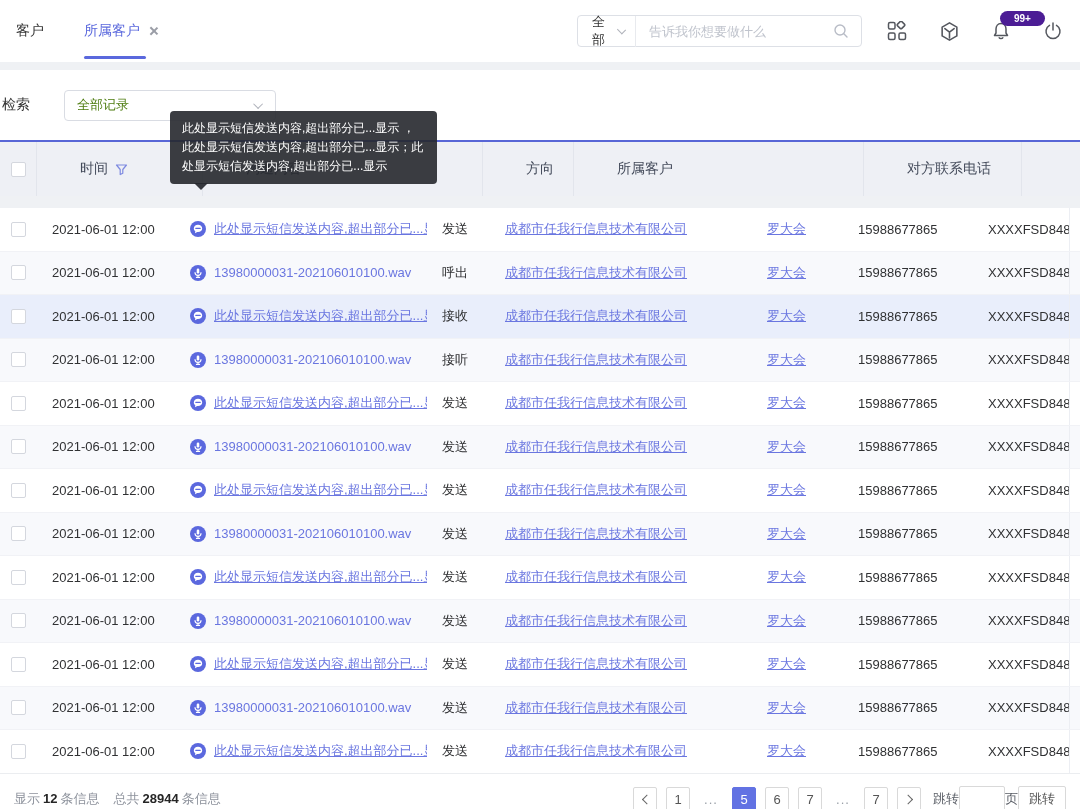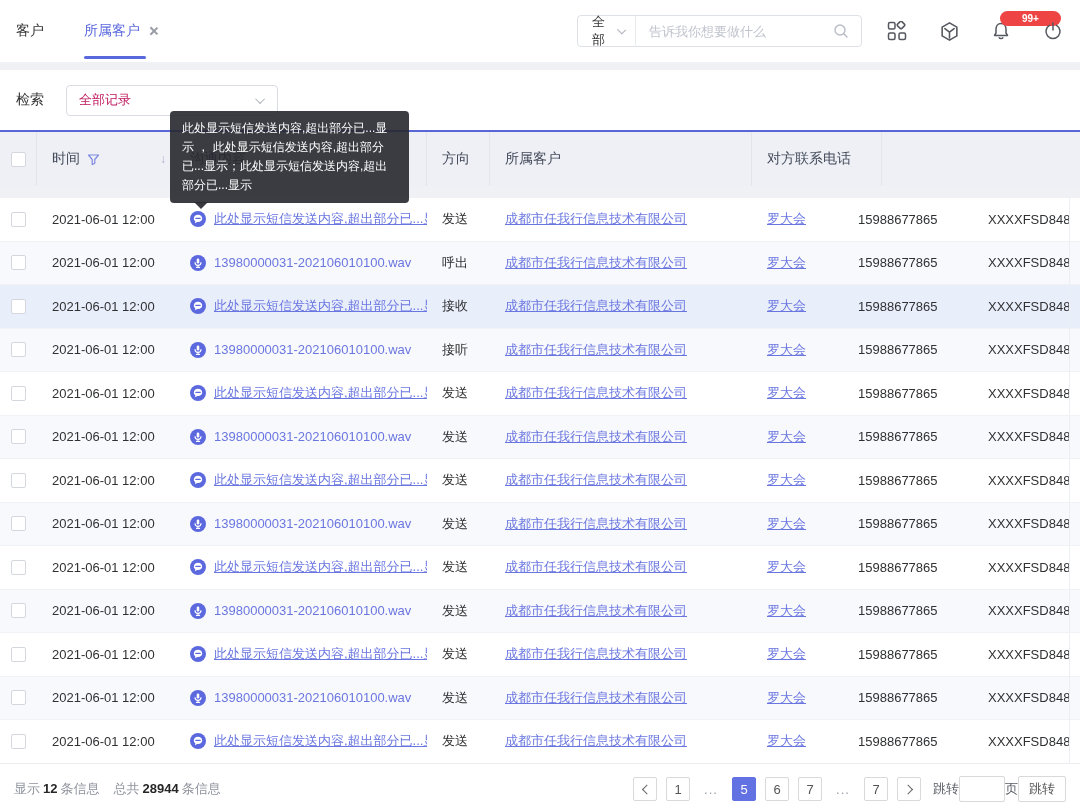--- a/index.html
+++ b/index.html
@@ -22,32 +22,32 @@
   .nav-right { margin-left:auto; display:flex; align-items:center; }
   .searchbox { width:285px; height:32px; border:1px solid #dde0e6; border-radius:4px; display:flex; align-items:center; background:#fff; margin-right:24px; }
   .search-cat { display:flex; align-items:center; padding:0 10px 0 14px; color:#333; font-size:13px; cursor:pointer; }
   .chev-down { width:7px; height:7px; border-left:1.5px solid #b0b3bb; border-bottom:1.5px solid #b0b3bb; transform:rotate(-45deg) translateY(-2px); margin-left:8px; display:inline-block; }
   .search-divider { width:1px; height:31px; background:#e8eaee; }
   .searchbox input { flex:1; border:none; outline:none; font-size:13px; padding:0 8px 0 13px; color:#333; font-family:inherit; background:transparent; }
   .searchbox input::placeholder { color:#c0c4cd; }
   .search-glass { margin-right:12px; display:flex; }
   .nav-icon { width:22px; height:22px; margin-left:30px; display:flex; align-items:center; justify-content:center; cursor:pointer; position:relative; }
   .nav-icon svg { stroke:#54575e; fill:none; stroke-width:1.5; stroke-linecap:round; stroke-linejoin:round; }
-  .badge { position:absolute; top:-9px; left:10px; background:#ef4444; color:#fff; font-size:10px; line-height:15px; padding:0 22px; border-radius:8px; font-weight:bold; white-space:nowrap; }
+  .badge { position:absolute; top:-9px; left:10px; background:#4c1d95; color:#fff; font-size:10px; line-height:15px; padding:0 14px; border-radius:8px; font-weight:bold; white-space:nowrap; }
 
   
   .band { height:8px; background:#eff1f4; flex-shrink:0; }
-  .filterbar { height:60px; background:#fff; display:flex; align-items:center; padding:0 16px; flex-shrink:0; }
+  .filterbar { height:70px; background:#fff; display:flex; align-items:center; padding:0 2px; flex-shrink:0;gap:12px; }
   .filter-label { font-size:14px; color:#333; margin-right:22px; }
   .select { width:212px; height:31px; border:1px solid #d9dce3; border-radius:4px; background:#fff; display:flex; align-items:center; justify-content:space-between; padding:0 12px; cursor:pointer; }
-  .select .sel-value { font-size:13px; color:#be185d; }
+  .select .sel-value { font-size:13px; color:#4d7c0f; }
 
   
   .table { flex-shrink:0; }
-  .thead { display:flex; background:#eef0f5; border-top:2px solid #5866d6; height:56px; align-items:stretch; font-size:14px; color:#434a5a; }
+  .thead { display:flex; background:#eef0f5; border-top:2px solid #5866d6; height:56px; align-items:stretch; font-size:14px; color:#434a5a;gap:28px; }
   .thead .cell { display:flex; align-items:center; border-right:1px solid #e2e5ec; padding-left:15px; }
   .thead .cell.c-pad { border-right:none; }
   .tbody { height:565px; overflow:hidden; background:#fff;margin-top:12px; }
   .cell { flex-shrink:0; }
   .c-check{ width:37px; display:flex; align-items:center; justify-content:center; padding-left:0 !important; }
   .c-time{ width:138px; } .c-content{ width:252px; } .c-dir{ width:63px; }
   .c-customer{ width:262px; } .c-contact{ width:91px; } .c-phone{ width:130px; }
   .c-iemi{ width:97px; } .c-pad{ flex:1; }
   .trow { display:flex; height:43.5px; align-items:stretch; border-bottom:1px solid #f1f2f6; background:#fff; }
   .trow:nth-child(even) { background:#f8f9fc; }
@@ -56,21 +56,21 @@
   .trow .c-iemi { border-right:1px solid #eceef3; }
   .checkbox { width:15px; height:15px; border:1px solid #d4d7de; border-radius:2px; background:#fff; display:inline-block; cursor:pointer; }
   .t-dark { color:#303133; font-size:13px; }
   a.plink { color:#6a76e0; text-decoration:underline; font-size:13px; cursor:pointer; }
   .row-icon { width:16px; height:16px; margin-right:8px; flex-shrink:0; display:inline-flex; }
   .trow[data-type="wav"] a.content-link { text-decoration:none; }
   .funnel { margin-left:7px; display:inline-flex; cursor:pointer; }
   .sort-arrow { color:#aab0cc; font-size:12px; margin-left:auto; margin-right:8px; }
 
   
-  .tooltip { position:absolute; left:170px; top:111px; width:239px; background:rgba(38,40,46,0.90); color:#fff; font-size:12px; line-height:19px; padding:8px 12px; border-radius:4px; z-index:20; }
+  .tooltip { position:absolute; left:170px; top:111px; width:267px; background:rgba(38,40,46,0.90); color:#fff; font-size:12px; line-height:19px; padding:8px 12px; border-radius:4px; z-index:20; }
   .tooltip::after { content:""; position:absolute; bottom:-6px; left:24px; border-left:7px solid transparent; border-right:7px solid transparent; border-top:7px solid rgba(38,40,46,0.92); }
 
   
   .footer { height:51px; background:#fff; border-top:1px solid #ebedf0; display:flex; align-items:center; padding:0 14px; flex-shrink:0; }
   .foot-info { color:#8d929c; font-size:13px; }
   .foot-info b { color:#262626; font-weight:bold; margin:0 3px; }
   .foot-info .gap { display:inline-block; width:14px; }
   .pagination { margin-left:auto; display:flex; align-items:center; gap:9px; }
   .pbtn { min-width:24px; height:24px; border:1px solid #d9d9d9; border-radius:2px; background:#fff; display:flex; align-items:center; justify-content:center; font-size:13px; color:#555; cursor:pointer; padding:0 4px; }
   .pbtn.k-ellipsis { border:none; color:#9aa0a8; cursor:default; letter-spacing:1px; }

